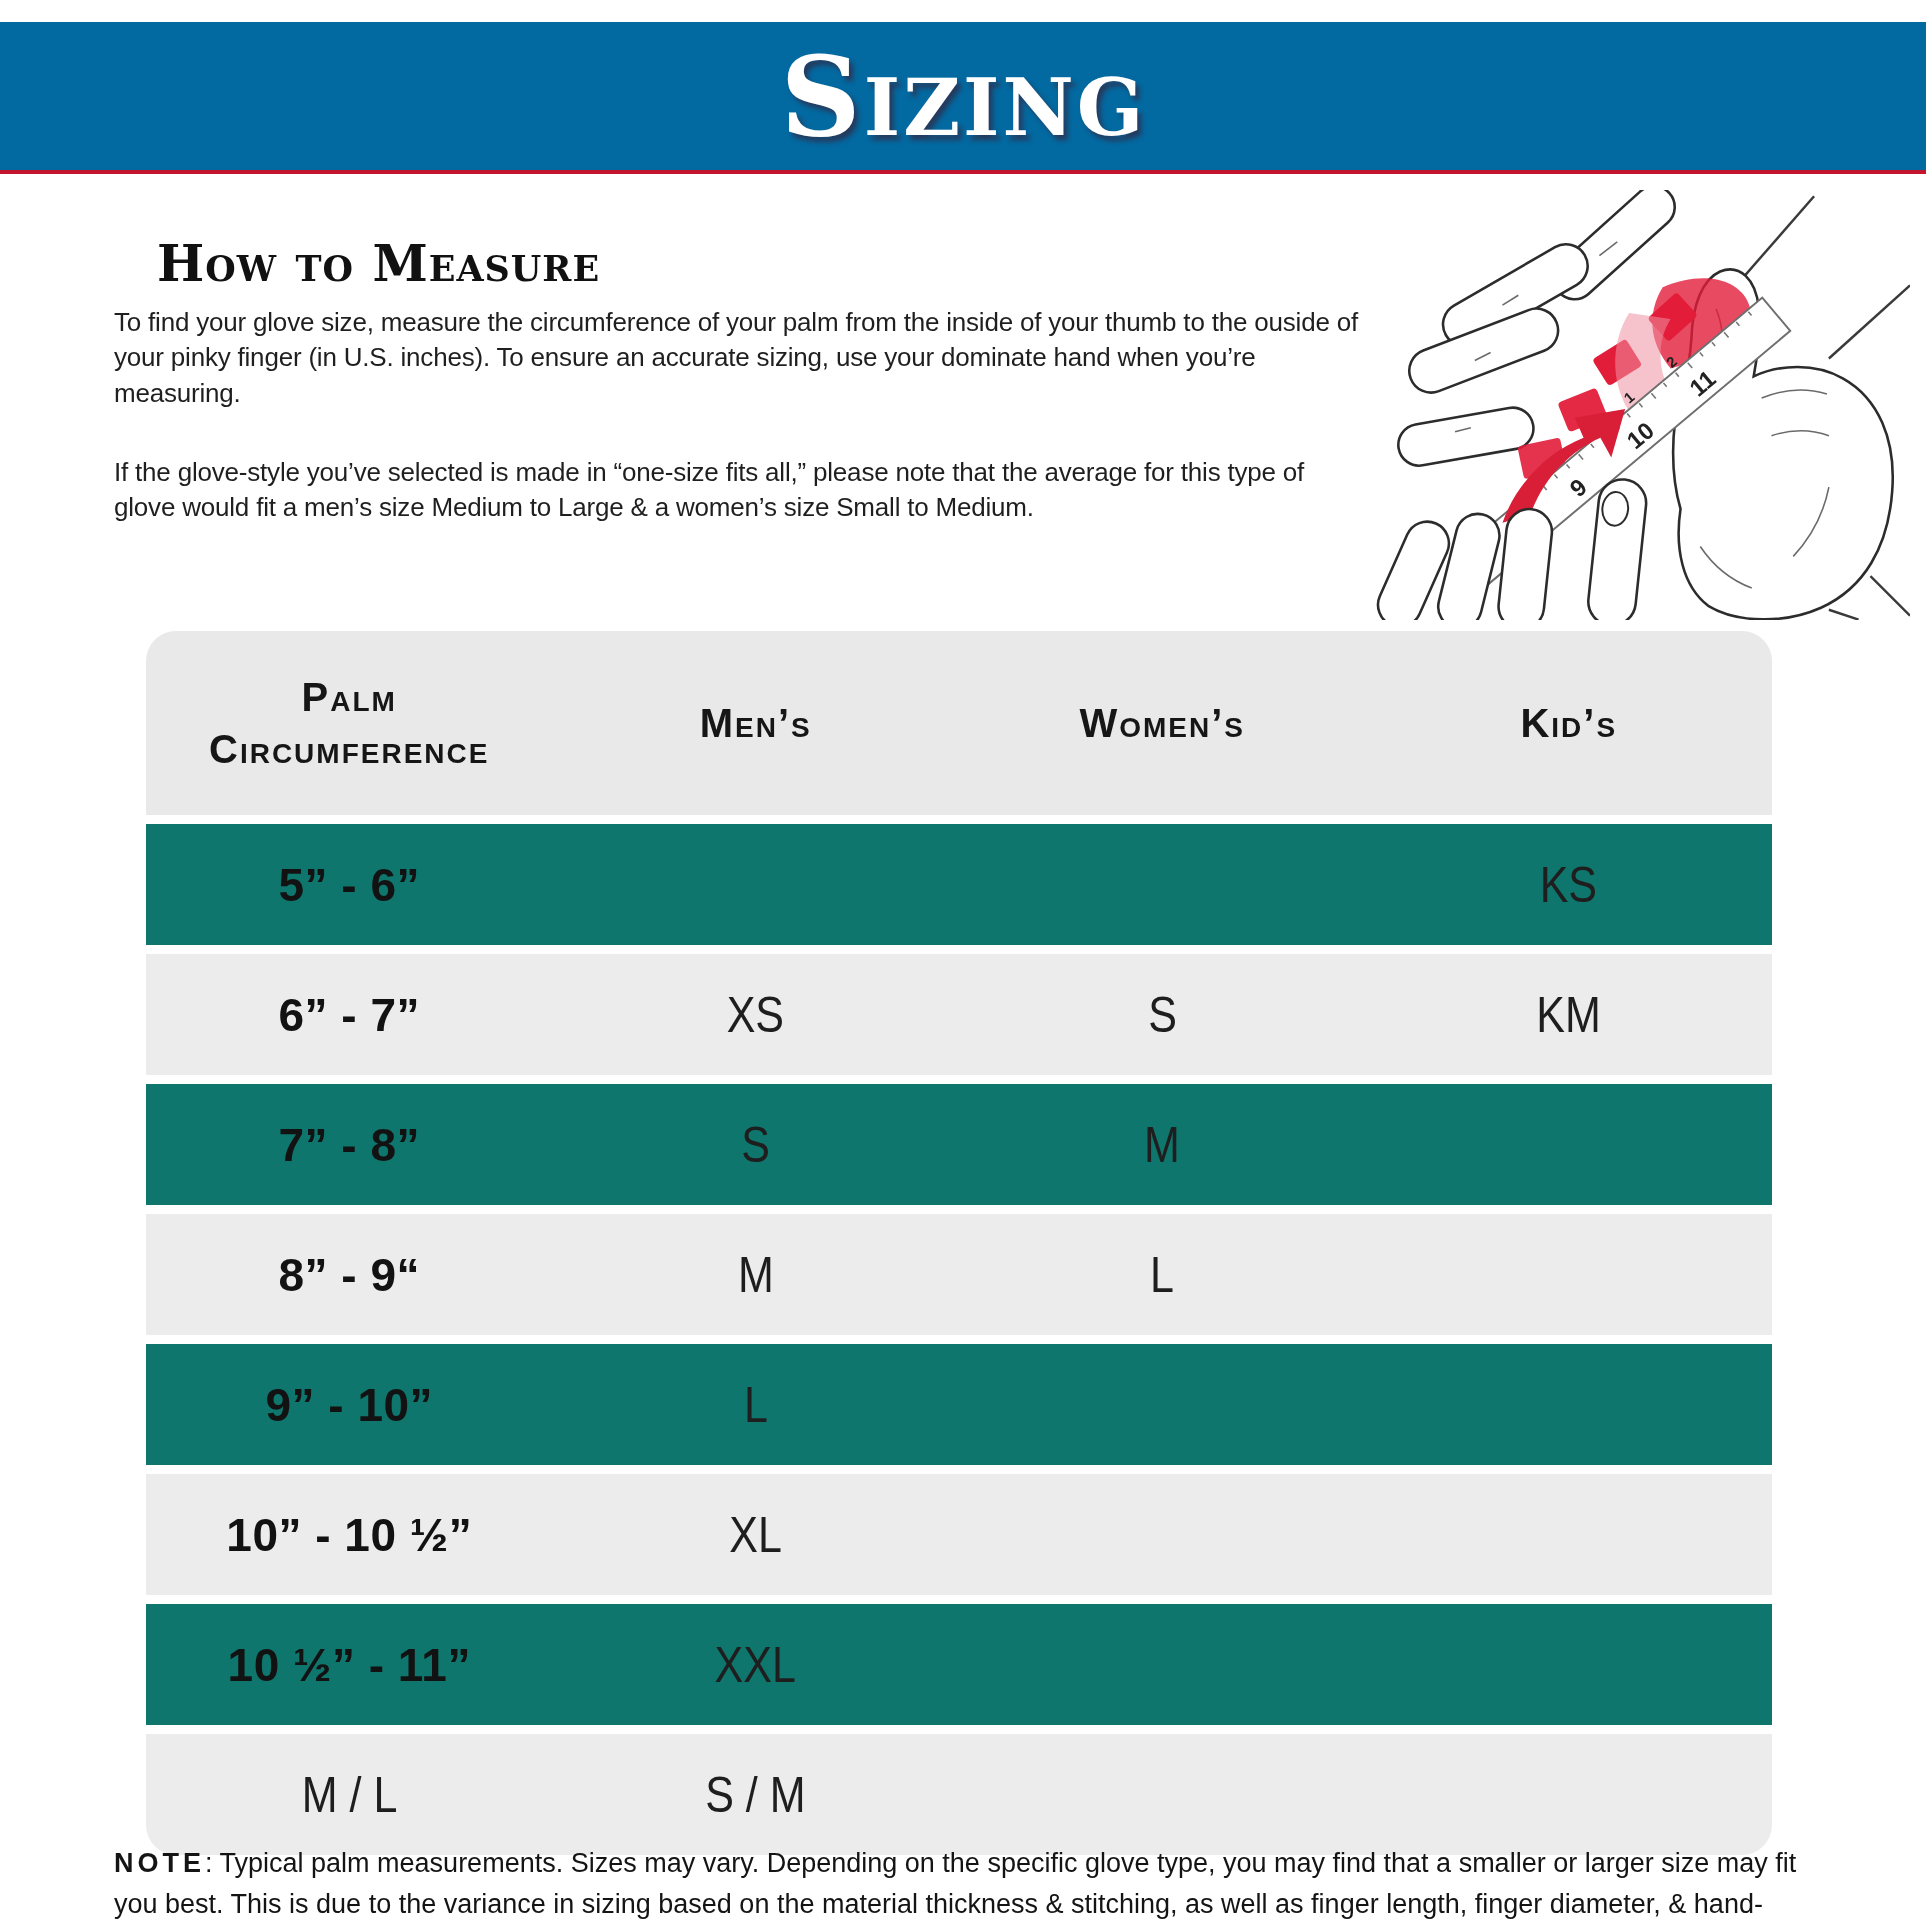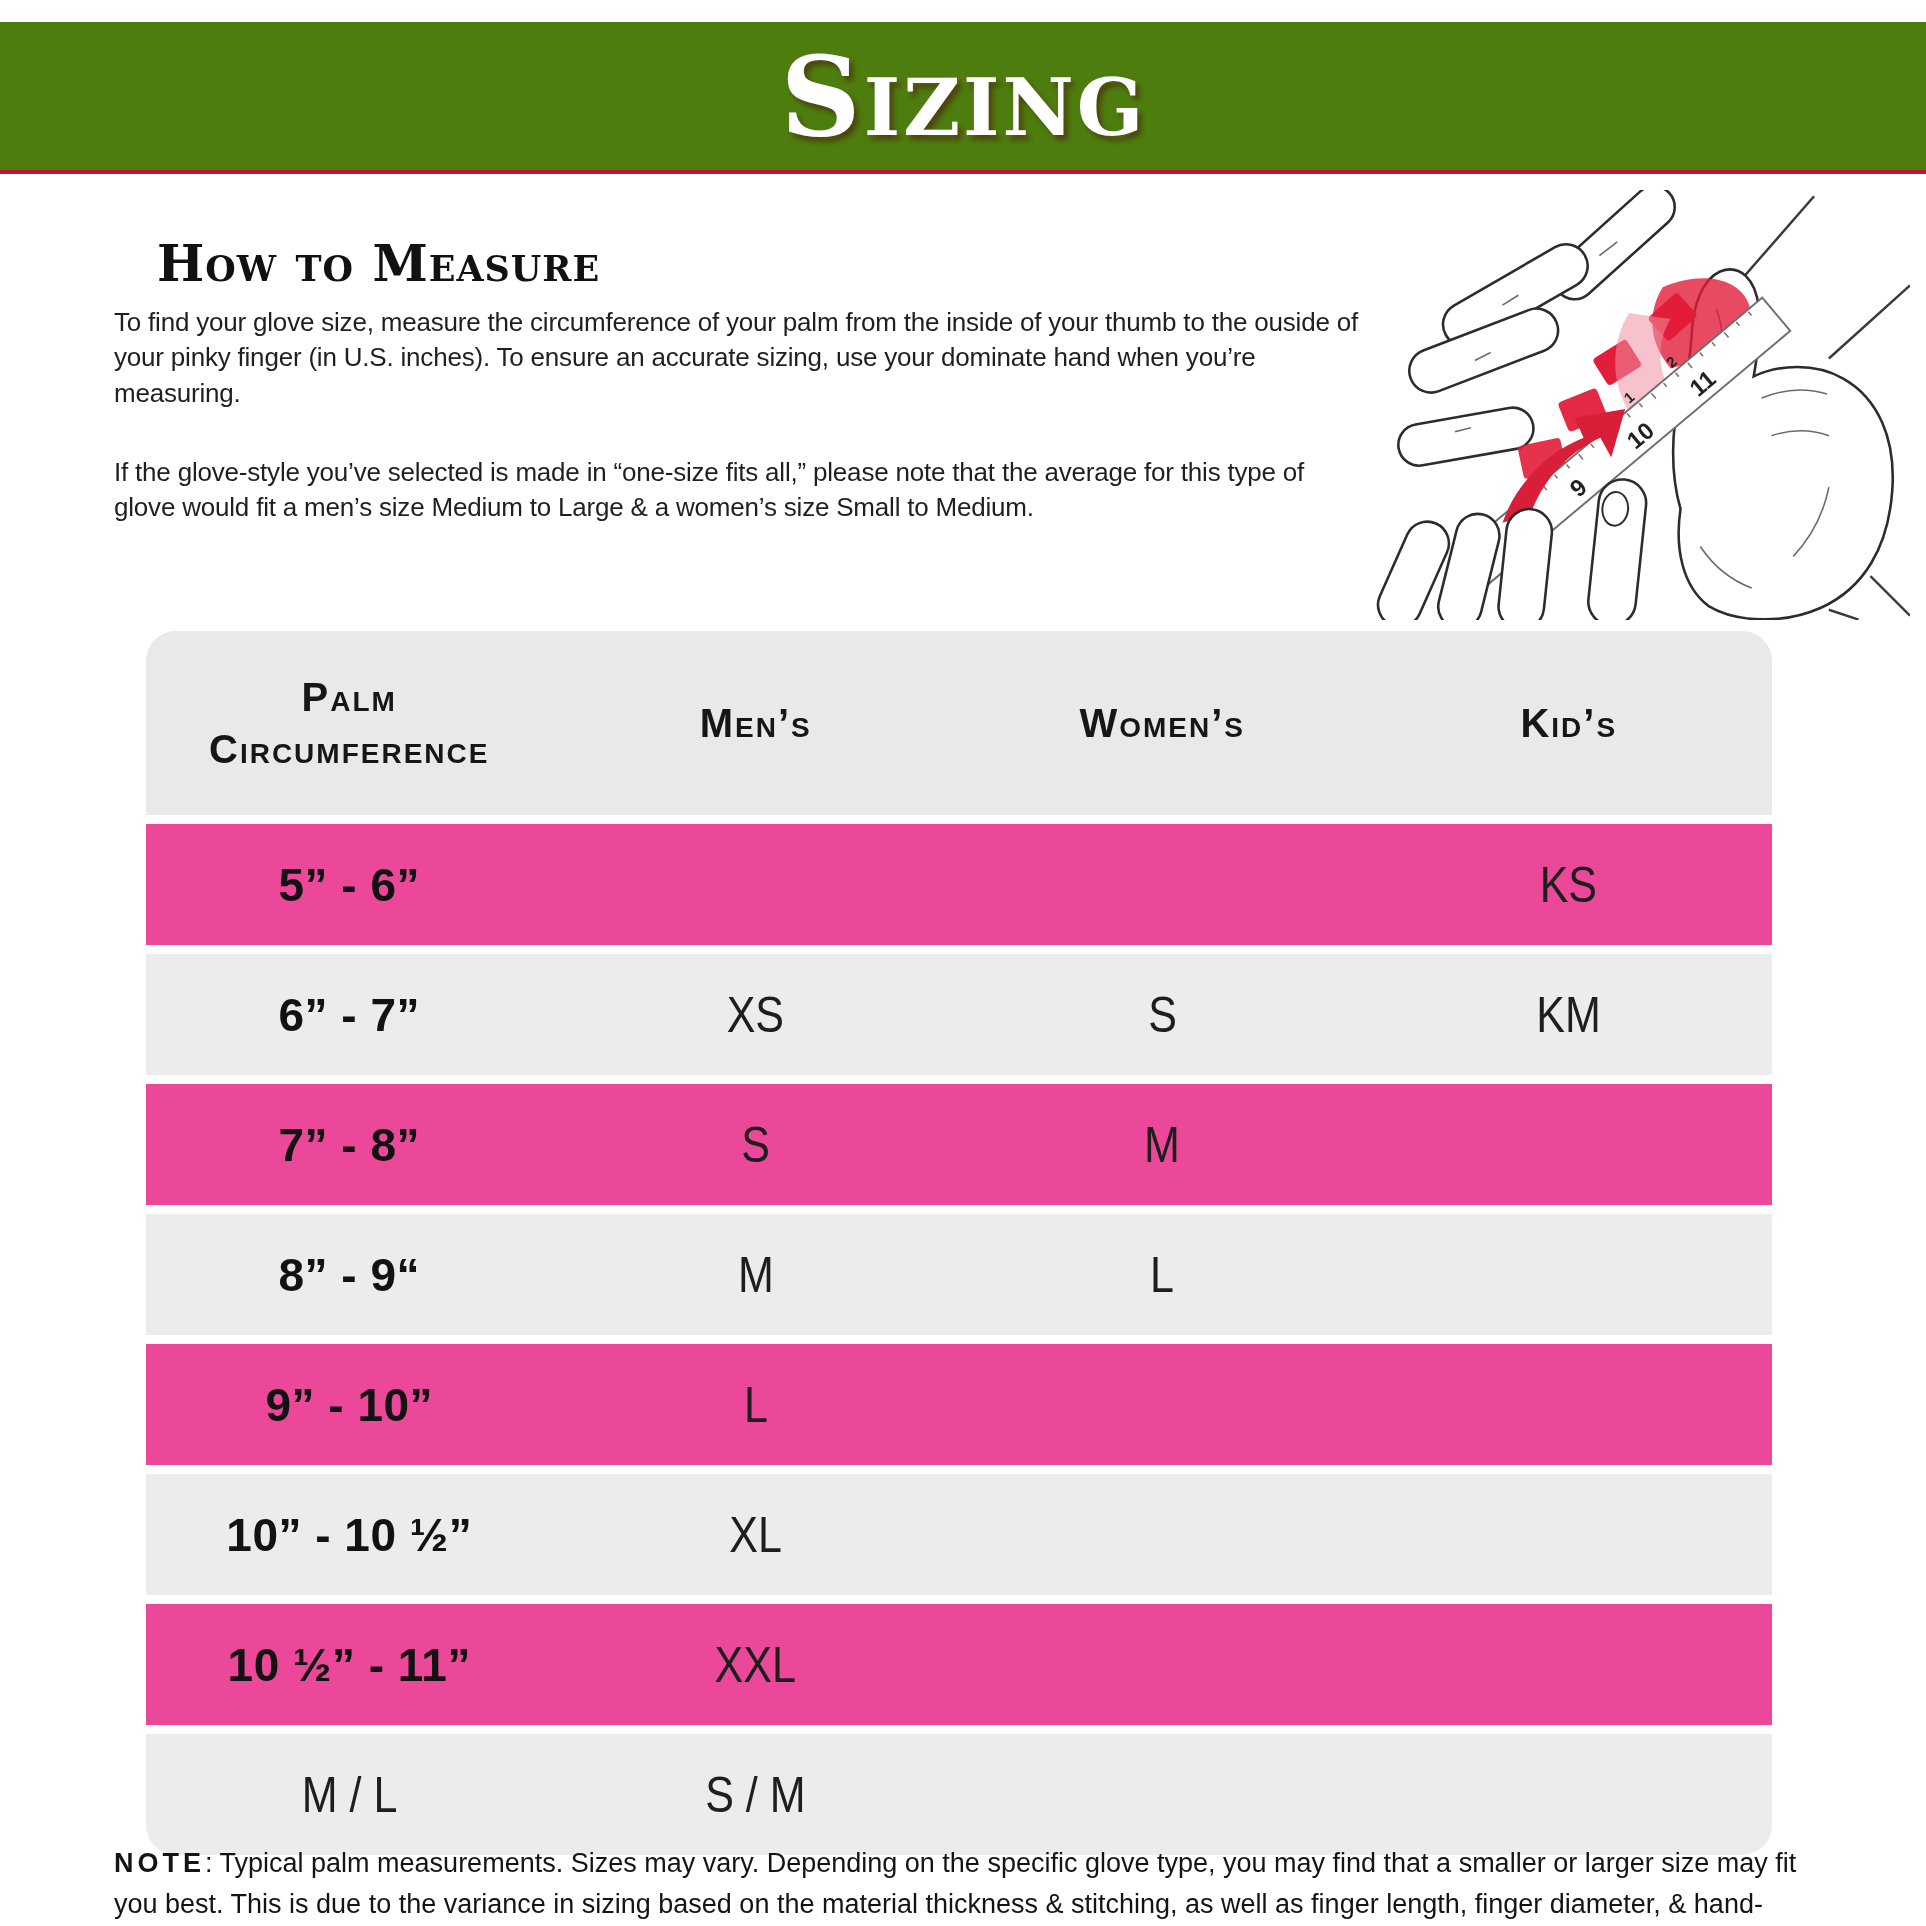--- a/index.html
+++ b/index.html
@@ -12,21 +12,21 @@
     overflow: hidden;
     font-family: "Liberation Sans", sans-serif;
     color: #1d1d1d;
   }
 
   
   .banner {
     position: absolute;
     top: 22px; left: 0; right: 0;
     height: 152px;
-    background: #4d7c0f;
+    background: #0369a1;
     border-bottom: 4px solid #c2152e;
     display: flex;
     align-items: center;
     justify-content: center;
   }
   .banner-title {
     font-family: "DejaVu Serif", "Liberation Serif", serif;
     font-variant: small-caps;
     font-weight: 700;
     font-size: 111px;
@@ -83,21 +83,21 @@
     grid-template-columns: repeat(4, 1fr);
     align-items: center;
   }
   .t-header {
     height: 184px;
     background: #e9e9e9;
     border-radius: 30px 30px 0 0;
     margin-bottom: 9px;
   }
   .t-row { height: 121px; margin-bottom: 9px; }
-  .t-row.odd  { background: #ec4899; }
+  .t-row.odd  { background: #0f766e; }
   .t-row.even { background: #ececec; }
   .t-row.last { border-radius: 0 0 30px 30px; margin-bottom: 0; }
   .cell { text-align: center; }
   .th {
     font-variant: small-caps;
     font-weight: 700;
     font-size: 40px;
     letter-spacing: 2px;
     line-height: 1.3;
     color: #161616;

